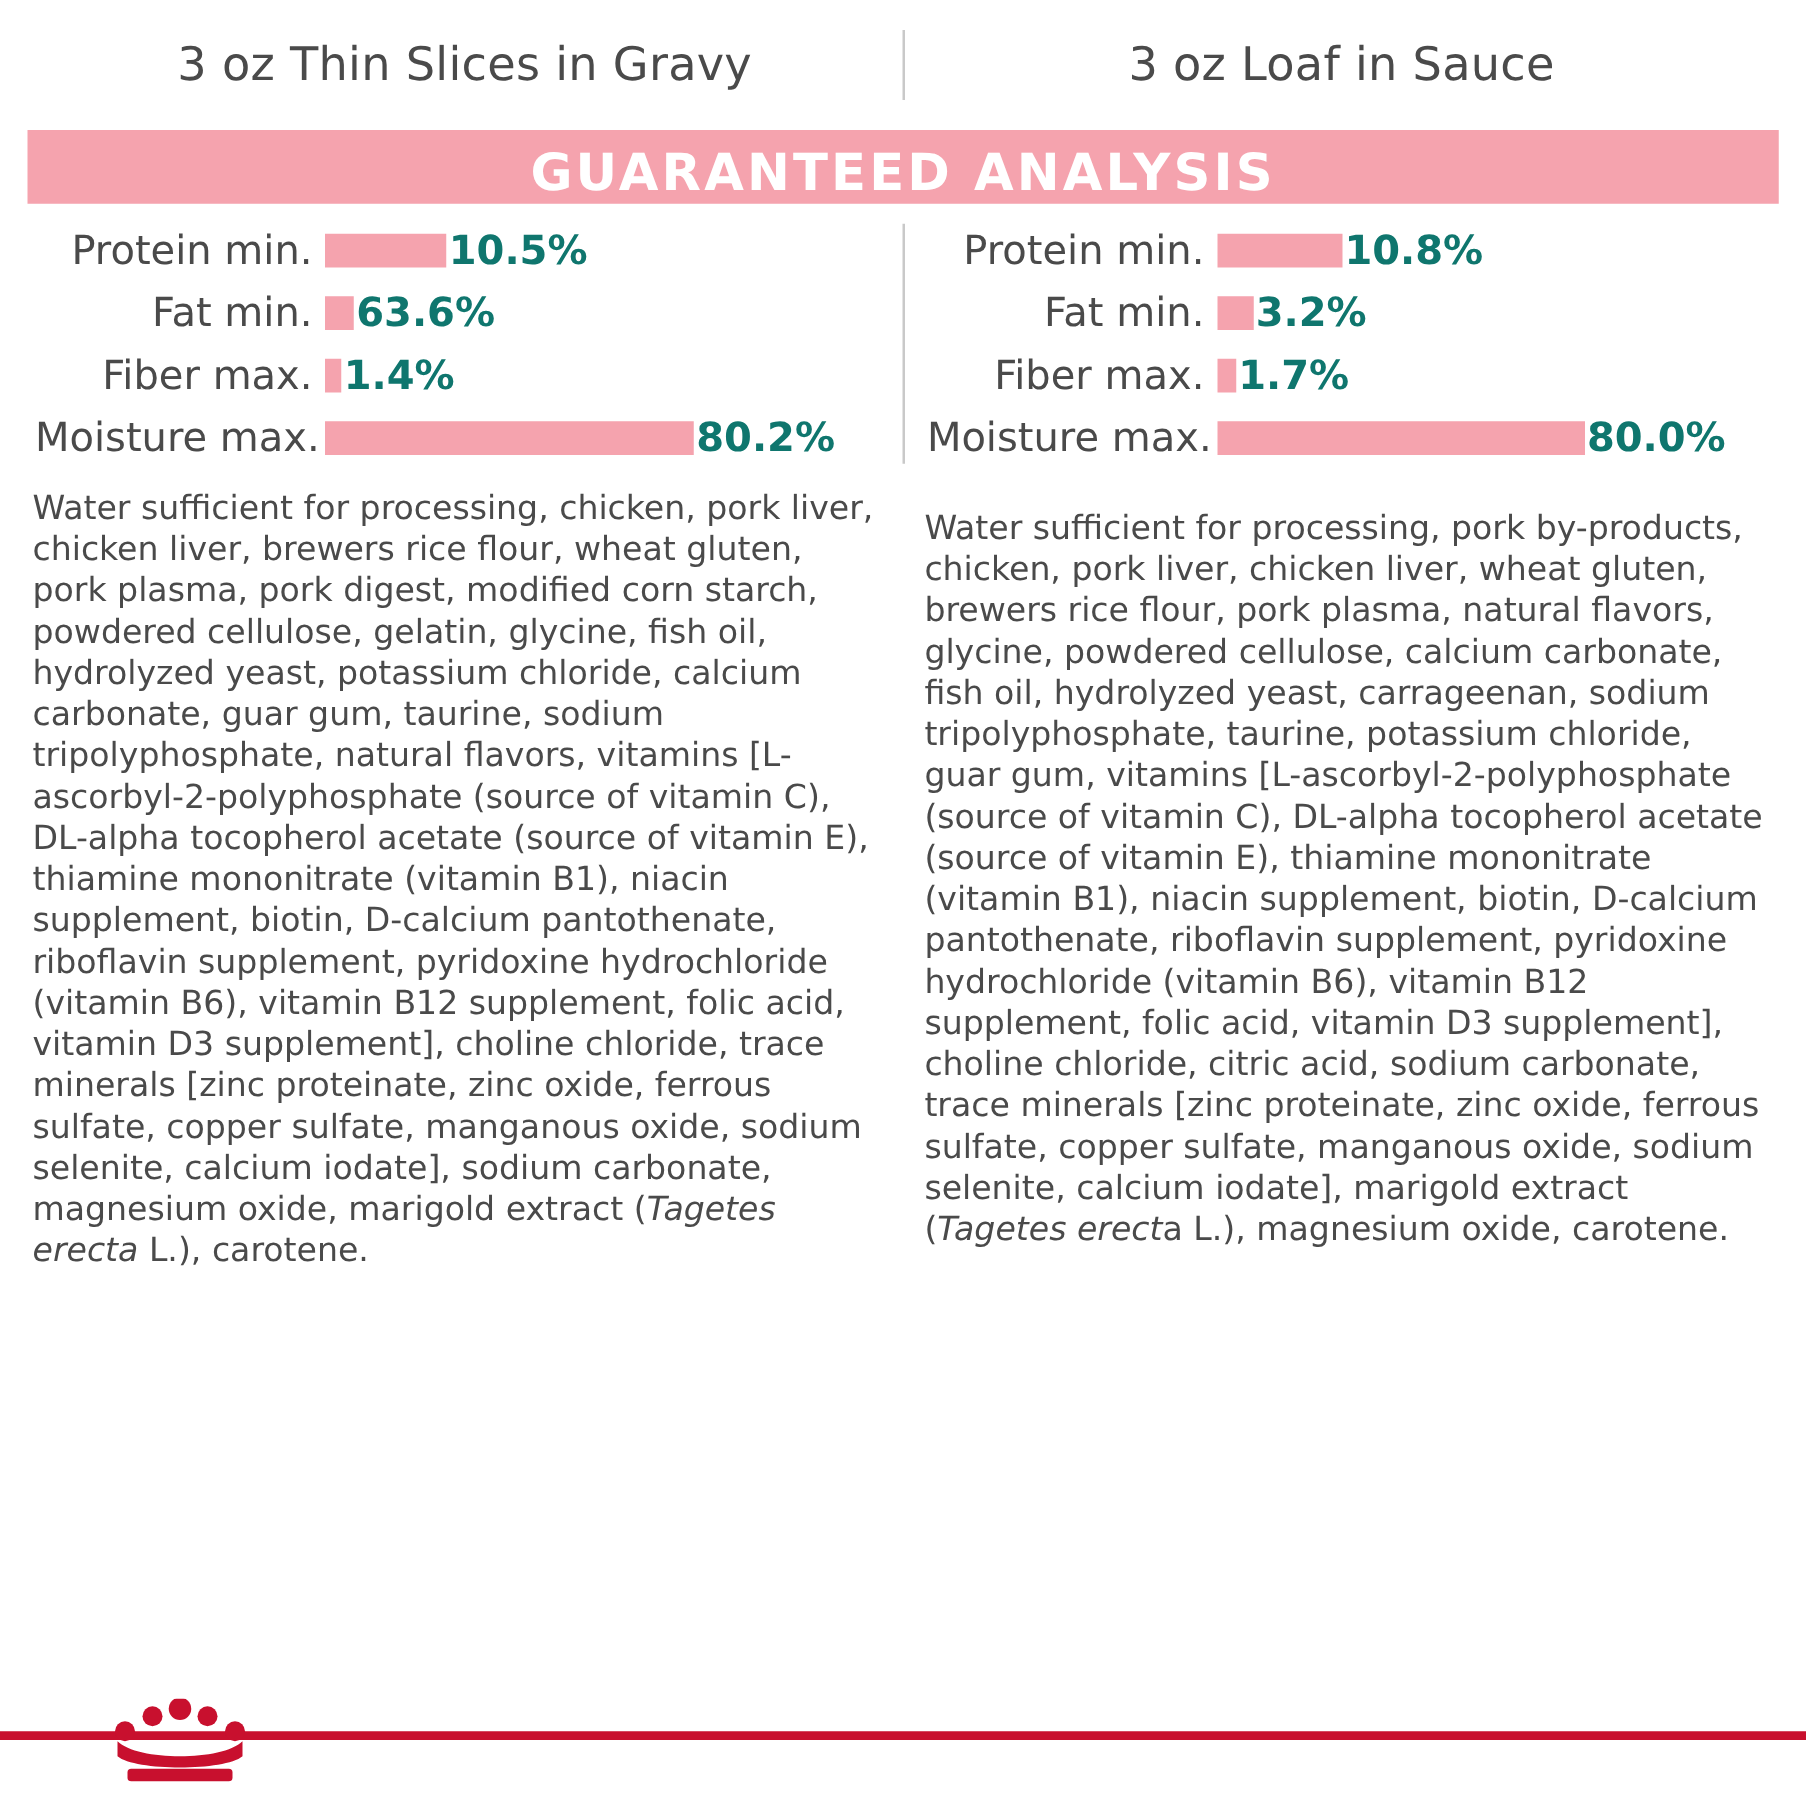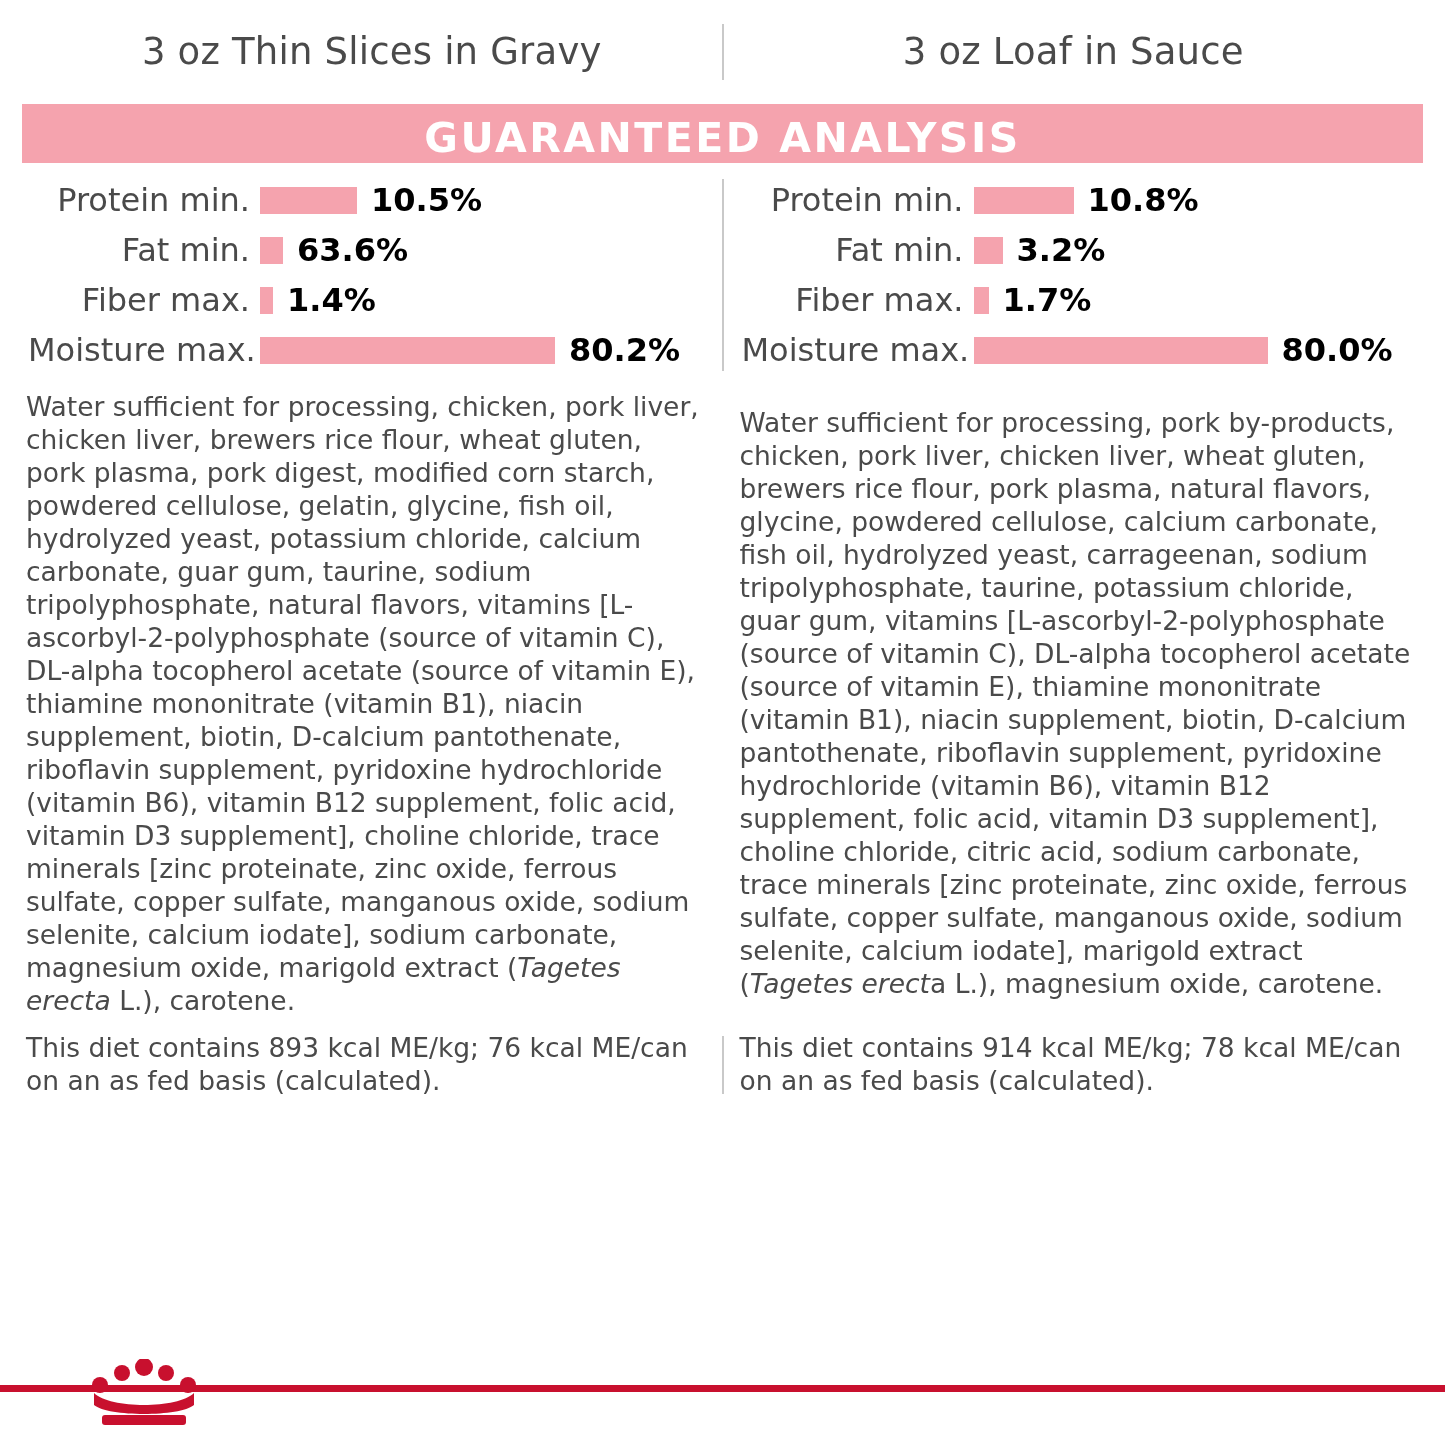--- a/index.html
+++ b/index.html
@@ -91,22 +91,22 @@
     white-space: nowrap;
   }
   .ga-bar {
     height: 27px;
     background: #f5a3ae;
     flex: 0 0 auto;
   }
   .ga-value {
     font-size: 32px;
     font-weight: 700;
-    color: #000000;
-    padding-left: 14px;
+    color: #0f766e;
+    padding-left: 2px;
     white-space: nowrap;
   }
 
   
   .ing-wrap {
     display: flex;
     margin: 0 22px;
     padding-top: 16px;
     box-sizing: border-box;
     align-items: center;
@@ -225,25 +225,20 @@
   </div>
 
 
   <div class="ing-wrap">
     <div class="ing-col"><span>Water sufficient for processing, chicken, pork liver, chicken liver, brewers rice flour, wheat gluten, pork plasma, pork digest, modified corn starch, powdered cellulose, gelatin, glycine, fish oil, hydrolyzed yeast, potassium chloride, calcium carbonate, guar gum, taurine, sodium tripolyphosphate, natural flavors, vitamins [L-ascorbyl-2-polyphosphate (source of vitamin C), DL-alpha tocopherol acetate (source of vitamin E), thiamine mononitrate (vitamin B1), niacin supplement, biotin, D-calcium pantothenate, riboflavin supplement, pyridoxine hydrochloride (vitamin B6), vitamin B12 supplement, folic acid, vitamin D3 supplement], choline chloride, trace minerals [zinc proteinate, zinc oxide, ferrous sulfate, copper sulfate, manganous oxide, sodium selenite, calcium iodate], sodium carbonate, magnesium oxide, marigold extract (</span><span class="ital">Tagetes erecta</span><span> L.), carotene.</span></div>
     <div class="col-divider"></div>
     <div class="ing-col"><span>Water sufficient for processing, pork by-products, chicken, pork liver, chicken liver, wheat gluten, brewers rice flour, pork plasma, natural flavors, glycine, powdered cellulose, calcium carbonate, fish oil, hydrolyzed yeast, carrageenan, sodium tripolyphosphate, taurine, potassium chloride, guar gum, vitamins [L-ascorbyl-2-polyphosphate (source of vitamin C), DL-alpha tocopherol acetate (source of vitamin E), thiamine mononitrate (vitamin B1), niacin supplement, biotin, D-calcium pantothenate, riboflavin supplement, pyridoxine hydrochloride (vitamin B6), vitamin B12 supplement, folic acid, vitamin D3 supplement], choline chloride, citric acid, sodium carbonate, trace minerals [zinc proteinate, zinc oxide, ferrous sulfate, copper sulfate, manganous oxide, sodium selenite, calcium iodate], marigold extract (</span><span class="ital">Tagetes erect</span><span>a L.), magnesium oxide, carotene.</span></div>
   </div>
 
 
-  <div class="cal-wrap">
-    <div class="cal-col">This diet contains 893 kcal ME/kg; 76 kcal ME/can on an as fed basis (calculated).</div>
-    <div class="col-divider"></div>
-    <div class="cal-col">This diet contains 914 kcal ME/kg; 78 kcal ME/can on an as fed basis (calculated).</div>
-  </div>
 
   <div class="footer">
     <div class="footer-rule"></div>
     <div class="crown">
       <svg viewBox="0 0 110 80" width="110" height="80" aria-hidden="true">
         <g fill="#c8102e">
           <circle cx="12" cy="26" r="8"></circle>
           <circle cx="34" cy="14" r="8"></circle>
           <circle cx="56" cy="8" r="9"></circle>
           <circle cx="78" cy="14" r="8"></circle>

